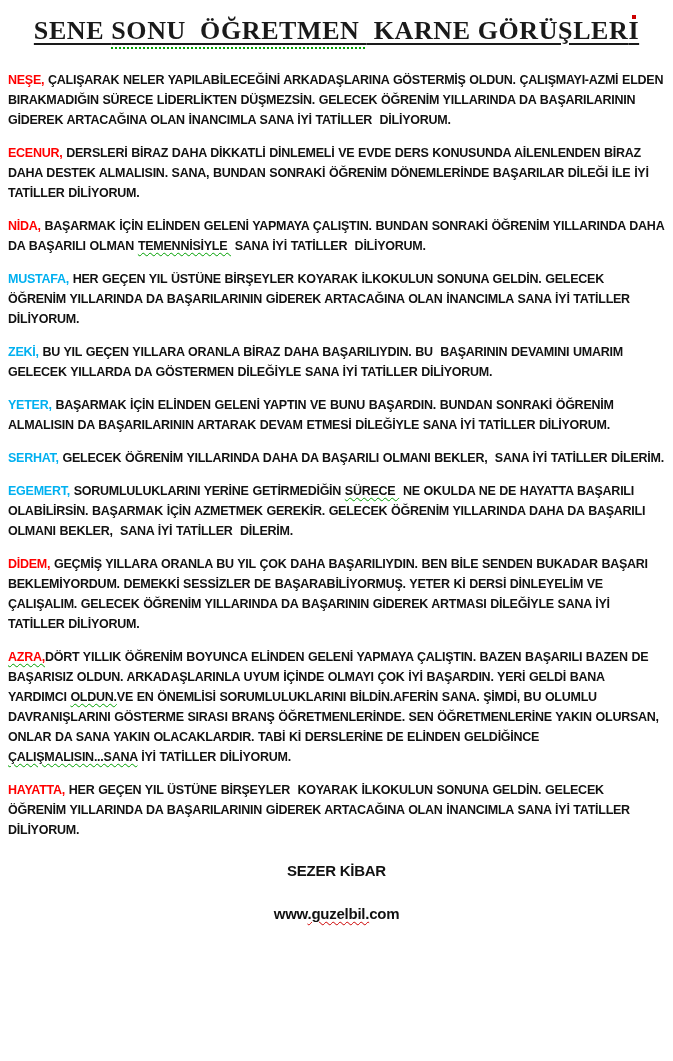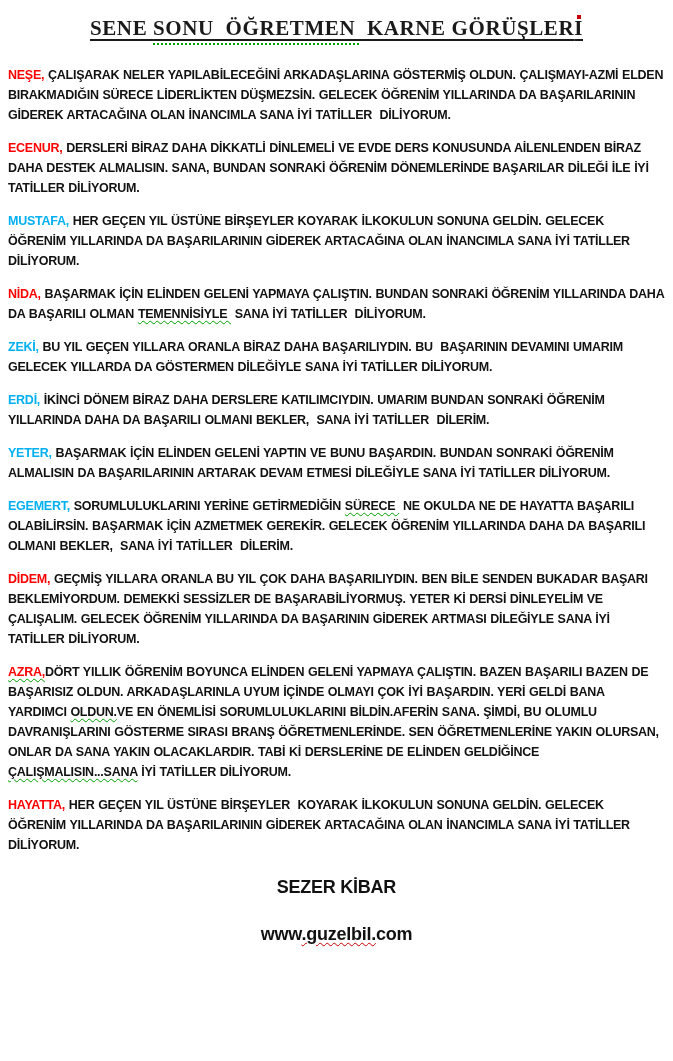--- a/index.html
+++ b/index.html
@@ -14,21 +14,21 @@
   }
   main.doc {
     box-sizing: border-box;
     width: 673px;
     min-height: 1061px;
     padding: 10px 8px 6px 8px;
     background: #ffffff;
   }
   h1.doc-title {
     font-family: "Liberation Serif", serif;
-    font-size: 21px;
+    font-size: 26px;
     font-weight: 700;
     letter-spacing: 0.6px;
     text-align: center;
     color: #1a1a1a;
     margin: 6px 0 24px 0;
     white-space: pre-wrap;
     text-decoration: underline;
     text-decoration-thickness: 1.5px;
     text-underline-offset: 4px;
   }
@@ -66,45 +66,45 @@
   .i-red-dot .tittle {
     position: absolute;
     top: -1px;
     left: 50%;
     margin-left: -2px;
     width: 4px;
     height: 4px;
     background: #cc0000;
   }
   footer.doc-footer p {
-    font-size: 18px;
+    font-size: 15px;
     font-weight: 700;
     letter-spacing: -0.25px;
     text-align: center;
     color: #111111;
     margin: 0;
   }
   footer.doc-footer .teacher { margin: 22px 0 0 0; }
   footer.doc-footer .class-label { margin: 28px 0 0 0; }
   footer.doc-footer .website { margin: 26px 0 4px 0; }
 </style>
 </head>
 <body>
 
 <main class="doc">
   <h1 class="doc-title" id="doc-title"><span>SENE </span><span class="green-dots">SONU  ÖĞRETMEN </span><span> KARNE GÖRÜŞLER</span><span class="i-red-dot">I<span class="tittle"></span></span></h1>
 
   <section id="comments">
       <p class="para"><span class="student-name red">NEŞE,</span><span> ÇALIŞARAK NELER YAPILABİLECEĞİNİ ARKADAŞLARINA GÖSTERMİŞ OLDUN. ÇALIŞMAYI-AZMİ ELDEN BIRAKMADIĞIN SÜRECE LİDERLİKTEN DÜŞMEZSİN. GELECEK ÖĞRENİM YILLARINDA DA BAŞARILARININ GİDEREK ARTACAĞINA OLAN İNANCIMLA SANA İYİ TATİLLER  DİLİYORUM.</span></p>
       <p class="para"><span class="student-name red">ECENUR,</span><span> DERSLERİ BİRAZ DAHA DİKKATLİ DİNLEMELİ VE EVDE DERS KONUSUNDA AİLENLENDEN BİRAZ DAHA DESTEK ALMALISIN. SANA, BUNDAN SONRAKİ ÖĞRENİM DÖNEMLERİNDE BAŞARILAR DİLEĞİ İLE İYİ TATİLLER DİLİYORUM.</span></p>
+      <p class="para"><span class="student-name red">NİDA,</span><span> BAŞARMAK İÇİN ELİNDEN GELENİ YAPMAYA ÇALIŞTIN. BUNDAN SONRAKİ ÖĞRENİM YILLARINDA DAHA DA BAŞARILI OLMAN </span><span class="wavy-green">TEMENNİSİYLE </span><span> SANA İYİ TATİLLER  DİLİYORUM.</span></p>
       <p class="para"><span class="student-name cyan">MUSTAFA,</span><span> HER GEÇEN YIL ÜSTÜNE BİRŞEYLER KOYARAK İLKOKULUN SONUNA GELDİN. GELECEK ÖĞRENİM YILLARINDA DA BAŞARILARININ GİDEREK ARTACAĞINA OLAN İNANCIMLA SANA İYİ TATİLLER DİLİYORUM.</span></p>
-      <p class="para"><span class="student-name red">NİDA,</span><span> BAŞARMAK İÇİN ELİNDEN GELENİ YAPMAYA ÇALIŞTIN. BUNDAN SONRAKİ ÖĞRENİM YILLARINDA DAHA DA BAŞARILI OLMAN </span><span class="wavy-green">TEMENNİSİYLE </span><span> SANA İYİ TATİLLER  DİLİYORUM.</span></p>
       <p class="para"><span class="student-name cyan">ZEKİ,</span><span> BU YIL GEÇEN YILLARA ORANLA BİRAZ DAHA BAŞARILIYDIN. BU  BAŞARININ DEVAMINI UMARIM GELECEK YILLARDA DA GÖSTERMEN DİLEĞİYLE SANA İYİ TATİLLER DİLİYORUM.</span></p>
-      <p class="para"><span class="student-name cyan">ERDİ,</span><span> İKİNCİ DÖNEM BİRAZ DAHA DERSLERE KATILIMCIYDIN. UMARIM BUNDAN SONRAKİ ÖĞRENİM YILLARINDA DAHA DA BAŞARILI OLMANI BEKLER,  SANA İYİ TATİLLER  DİLERİM.</span></p>
       <p class="para"><span class="student-name cyan">YETER,</span><span> BAŞARMAK İÇİN ELİNDEN GELENİ YAPTIN VE BUNU BAŞARDIN. BUNDAN SONRAKİ ÖĞRENİM ALMALISIN DA BAŞARILARININ ARTARAK DEVAM ETMESİ DİLEĞİYLE SANA İYİ TATİLLER DİLİYORUM.</span></p>
+      <p class="para"><span class="student-name cyan">SERHAT,</span><span> GELECEK ÖĞRENİM YILLARINDA DAHA DA BAŞARILI OLMANI BEKLER,  SANA İYİ TATİLLER DİLERİM.</span></p>
       <p class="para"><span class="student-name cyan">EGEMERT,</span><span> SORUMLULUKLARINI YERİNE GETİRMEDİĞİN </span><span class="wavy-green">SÜRECE </span><span> NE OKULDA NE DE HAYATTA BAŞARILI OLABİLİRSİN. BAŞARMAK İÇİN AZMETMEK GEREKİR. GELECEK ÖĞRENİM YILLARINDA DAHA DA BAŞARILI OLMANI BEKLER,  SANA İYİ TATİLLER  DİLERİM.</span></p>
       <p class="para"><span class="student-name red">DİDEM,</span><span> GEÇMİŞ YILLARA ORANLA BU YIL ÇOK DAHA BAŞARILIYDIN. BEN BİLE SENDEN BUKADAR BAŞARI BEKLEMİYORDUM. DEMEKKİ SESSİZLER DE BAŞARABİLİYORMUŞ. YETER Kİ DERSİ DİNLEYELİM VE ÇALIŞALIM. GELECEK ÖĞRENİM YILLARINDA DA BAŞARININ GİDEREK ARTMASI DİLEĞİYLE SANA İYİ TATİLLER DİLİYORUM.</span></p>
       <p class="para"><span class="student-name red wavy-green">AZRA,</span><span>DÖRT YILLIK ÖĞRENİM BOYUNCA ELİNDEN GELENİ YAPMAYA ÇALIŞTIN. BAZEN BAŞARILI BAZEN DE BAŞARISIZ OLDUN. ARKADAŞLARINLA UYUM İÇİNDE OLMAYI ÇOK İYİ BAŞARDIN. YERİ GELDİ BANA YARDIMCI </span><span class="wavy-green">OLDUN.</span><span>VE EN ÖNEMLİSİ SORUMLULUKLARINI BİLDİN.AFERİN SANA. ŞİMDİ, BU OLUMLU DAVRANIŞLARINI GÖSTERME SIRASI BRANŞ ÖĞRETMENLERİNDE. SEN ÖĞRETMENLERİNE YAKIN OLURSAN, ONLAR DA SANA YAKIN OLACAKLARDIR. TABİ Kİ DERSLERİNE DE ELİNDEN GELDİĞİNCE </span><span class="wavy-green">ÇALIŞMALISIN...SANA</span><span> İYİ TATİLLER DİLİYORUM.</span></p>
       <p class="para"><span class="student-name red">HAYATTA,</span><span> HER GEÇEN YIL ÜSTÜNE BİRŞEYLER  KOYARAK İLKOKULUN SONUNA GELDİN. GELECEK ÖĞRENİM YILLARINDA DA BAŞARILARININ GİDEREK ARTACAĞINA OLAN İNANCIMLA SANA İYİ TATİLLER  DİLİYORUM.</span></p>
     </section>
 
   <footer class="doc-footer">
     <p class="teacher">SEZER KİBAR</p>
     <p class="website"><span>www</span><span class="wavy-red">.guzelbil.</span><span>com</span></p>
   </footer>

